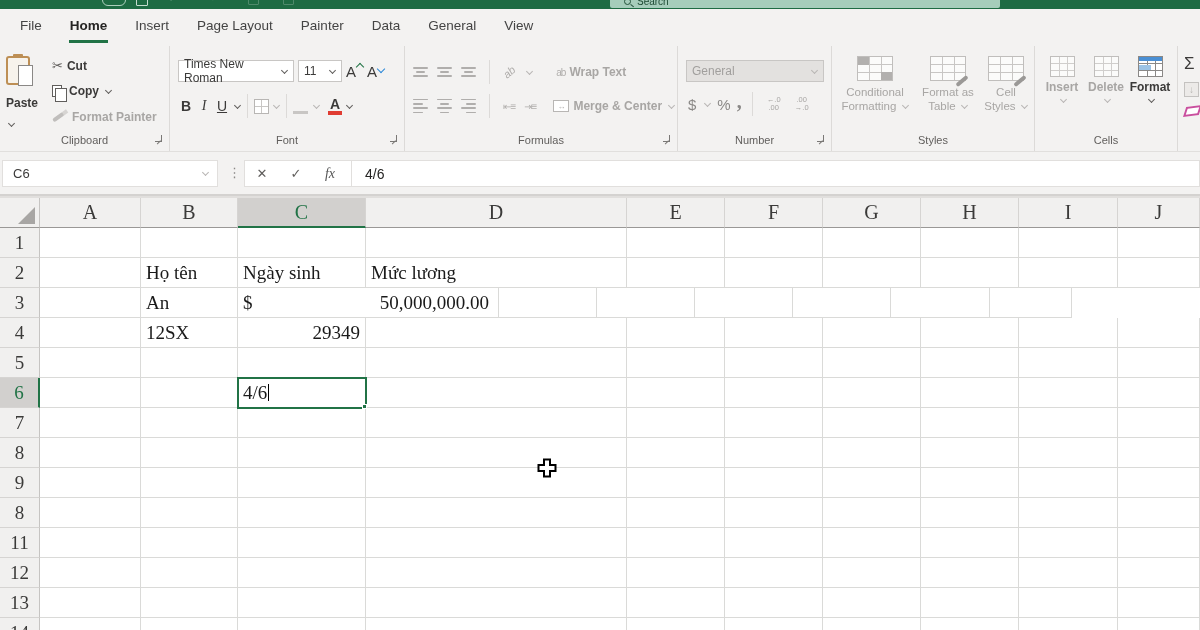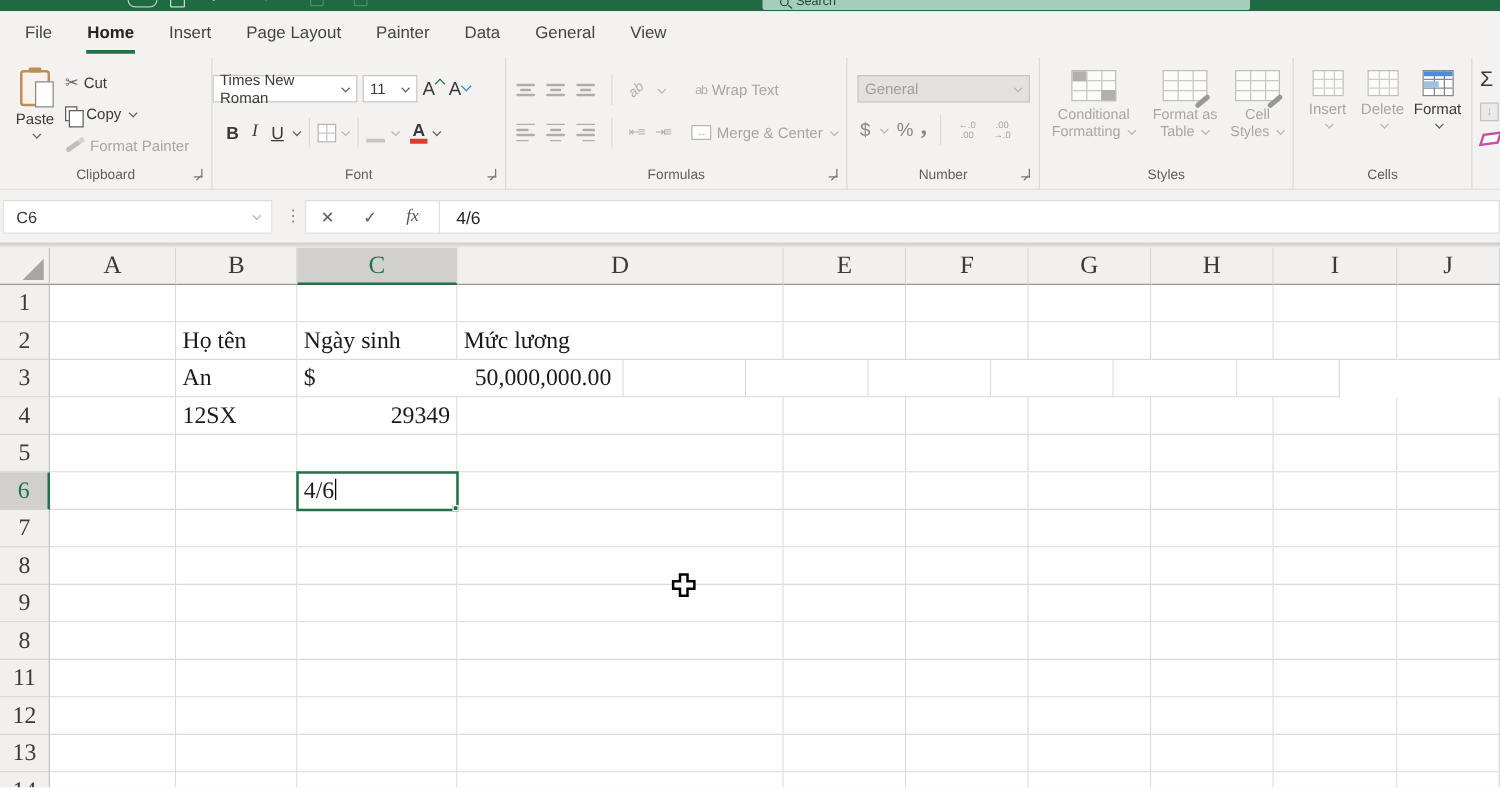--- a/index.html
+++ b/index.html
@@ -26,28 +26,28 @@
   .tab span { font-size:13.5px; color:#444; padding:9px 1px 7px; border-bottom:3px solid transparent; }
   .tab.active span { color:#252423; font-weight:bold; border-bottom:3px solid #217346; }
 
   
   #ribbon { position:absolute; left:0; top:46px; width:1200px; height:106px; background:#f3f2f1; border-bottom:1px solid #e1dfdd; display:flex; }
   .group { position:relative; height:100%; flex:none; border-right:1px solid #dcdad8; }
   .glabel { position:absolute; bottom:5px; left:0; width:100%; text-align:center; font-size:11px; color:#605e5c; }
   .launcher { position:absolute; right:5px; bottom:7px; width:9px; height:9px; }
   .launcher::before { content:""; position:absolute; right:2px; bottom:2px; width:6px; height:6px; border-right:1px solid #7a7876; border-bottom:1px solid #7a7876; }
   .launcher::after { content:""; position:absolute; right:3px; bottom:3px; width:5px; height:1px; background:#7a7876; transform:rotate(-45deg); transform-origin:right bottom; }
-  .btxt { font-size:12px; color:#3b3a39; white-space:nowrap; }
+  .btxt { font-size:12px; color:#3b3a39; white-space:nowrap;font-weight:bold; }
   .dim .btxt, .btxt.dim { color:#a8a6a4; }
   .chev { display:inline-block; width:5px; height:5px; border-right:1.3px solid #605e5c; border-bottom:1.3px solid #605e5c; transform:rotate(45deg); margin:0 1px 2px 3px; flex:none; }
   .chev.dim { border-color:#b8b6b4; }
   .vsep { width:1px; height:24px; background:#dcdad8; margin:0 4px; }
 
   
-  .paste-btn { position:absolute; left:6px; top:8px; width:44px; height:88px; display:flex; flex-direction:column; align-items:center; gap:3px; padding-top:2px; }
+  .paste-btn { position:absolute; left:6px; top:8px; width:44px; height:88px; display:flex; flex-direction:column; gap:11px; padding-top:2px; }
   .clip-icon { width:24px; height:29px; border:2px solid #bd8f55; border-radius:3px; background:#f7f3ec; position:relative; }
   .clip-icon::before { content:""; position:absolute; left:5px; top:-4px; width:10px; height:4px; background:#bd8f55; border-radius:1px; }
   .clip-icon::after { content:""; position:absolute; right:-5px; bottom:-3px; width:13px; height:19px; background:#fff; border:1.3px solid #8a8886; }
   .clip-row { position:absolute; left:52px; display:flex; align-items:center; gap:4px; }
   .ico { font-size:13px; color:#605e5c; flex:none; }
   .copy-icon { width:10px; height:12px; border:1.3px solid #605e5c; background:#fff; position:relative; margin-right:3px; }
   .copy-icon::before { content:""; position:absolute; left:2px; top:2px; width:10px; height:12px; border:1.3px solid #605e5c; background:#fff; }
   .fp-brush { width:13px; height:4px; background:#c0bebc; border-radius:2px; transform:rotate(-35deg); position:relative; margin-right:3px; }
   .fp-brush::after { content:""; position:absolute; right:-4px; top:0; width:5px; height:4px; background:#d6d4d2; }
 
@@ -212,21 +212,21 @@
       </div>
       <div class="clip-row dim" style="top:64px">
         <span class="fp-brush"></span>
         <span class="btxt dim">Format Painter</span>
       </div>
       <div class="glabel">Clipboard</div>
       <div class="launcher"></div>
     </div>
 
     <div class="group" style="width:235px">
-      <div style="position:absolute; top:14px; left:0; display:flex; align-items:center; gap:4px">
+      <div style="position:absolute; top:14px; left:8px; display:flex; align-items:center; gap:4px">
         <div class="selbox" style="width:116px">
           <span>Times New Roman</span>
           <span class="chev"></span>
         </div>
         <div class="selbox" style="width:44px">
           <span>11</span>
           <span class="chev"></span>
         </div>
         <span class="grow-a up">A</span>
         <span class="grow-a down">A</span>

